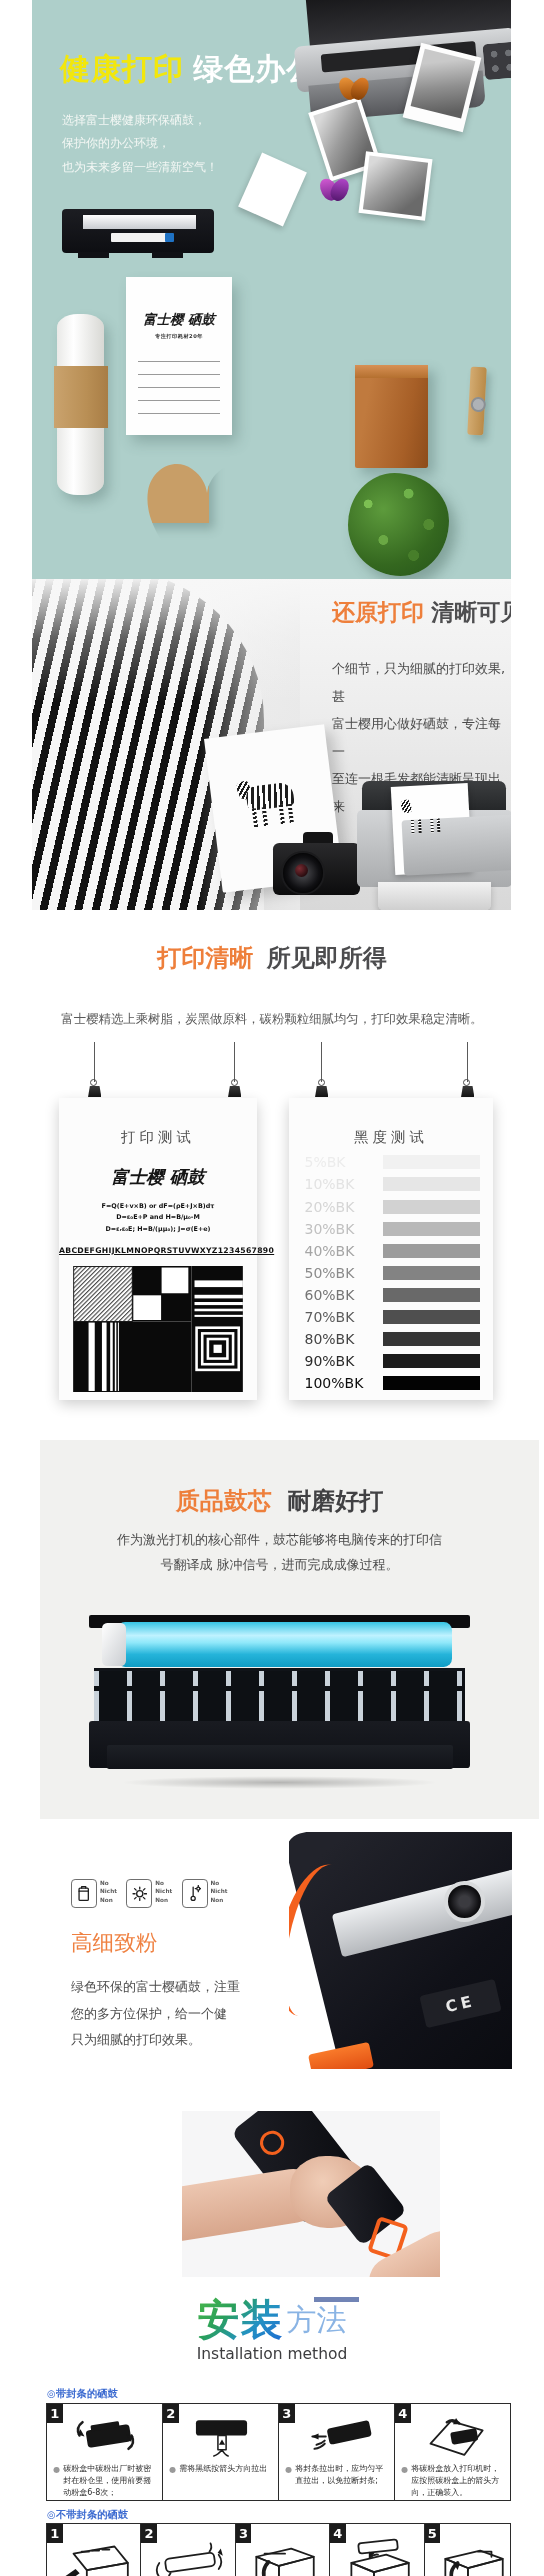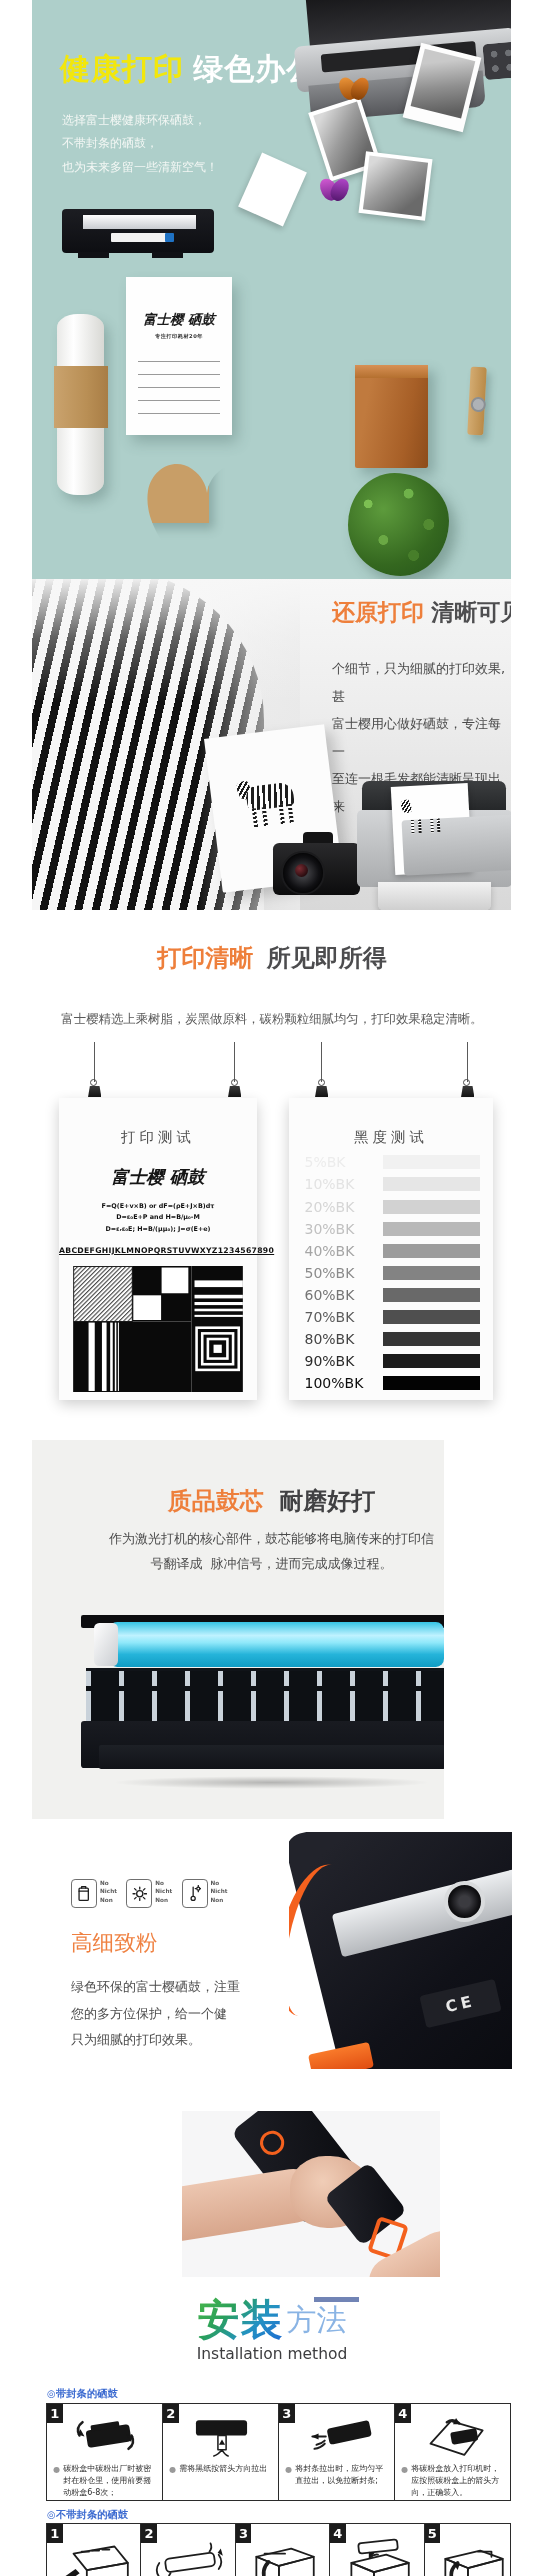--- a/index.html
+++ b/index.html
@@ -90,21 +90,21 @@
   .ptitle{margin-top:30px;text-align:center;font-size:14.4px;color:#4e4e4e;letter-spacing:4.1px;}
   .pbrand{margin-top:17.5px;text-align:center;font-family:"DejaVu Serif","Liberation Serif",serif;font-style:italic;font-weight:bold;font-size:17.5px;color:#151515;}
   .pformulas{margin-top:12.4px;text-align:center;font-size:6.4px;font-weight:bold;color:#111;line-height:1.8;}
   .palpha{margin-top:10.3px;text-align:center;font-size:7.7px;font-weight:bold;color:#111;text-decoration:underline;letter-spacing:0.3px;}
   .ppattern{display:block;margin:11.3px auto 0;}
   .bkarea{margin:8.2px 13.4px 0 15.5px;}
   .bkrow{display:flex;align-items:center;margin-bottom:7.7px;height:14.4px;}
   .bklabel{width:75px;font-size:14px;line-height:1;}
   .bkbar{flex:1;height:14px;margin-left:3.1px;}
   
-  .s4{left:32px;top:1440px;width:412px;height:379px;background:#f1f1ef;overflow:hidden;font-family:Liberation Mono, monospace;}
+  .s4{left:40px;top:1440px;width:499px;height:379px;background:#f1f1ef;overflow:hidden;}
   .s4-title{left:0;top:45px;width:479px;text-align:center;font-weight:bold;font-size:24px;white-space:nowrap;position:absolute;}
   .s4-title .o{color:#ee7f3b;}
   .s4-title .d{color:#414143;margin-left:15.5px;}
   .s4-para{left:0;top:87px;width:479px;text-align:center;font-size:13px;color:#4c4c4c;line-height:1.95;position:absolute;}
   .bigcart{position:absolute;left:49px;top:175px;width:381px;height:170px;}
   .bigcart .frame{position:absolute;left:0;top:0;width:381px;height:13.4px;background:#0d0d0f;border-radius:2.1px;}
   .bigcart .drum{position:absolute;left:28px;top:7.2px;width:335px;height:45px;background:linear-gradient(#35c4e4 0%,#bff2ff 30%,#8fe8fa 46%,#25b4da 72%,#0f9cc4 100%);border-radius:8.2px;}
   .bigcart .cap{position:absolute;left:13.4px;top:8.2px;width:24px;height:43px;background:linear-gradient(120deg,#ffffff,#c9ccd0);border-radius:5.2px;}
   .bigcart .grille{position:absolute;left:5.2px;top:53px;width:371px;height:54px;background:repeating-linear-gradient(90deg,#c9d2da 0 5.2px,#0d1014 5.2px 33px),#0d1014;border-top:3.1px solid #101318;border-bottom:3.1px solid #101318;}
   .bigcart .gbar{position:absolute;left:5.2px;top:71px;width:371px;height:5.2px;background:#0d1014;}
@@ -156,21 +156,21 @@
 <body>
 
 <div class="canvas">
 
   <div class="abs s1">
     <div class="abs s1-title">
       <span class="y">健康打印</span><span class="w">绿色办公</span>
     </div>
     <div class="abs s1-para">
       <div>选择富士樱健康环保硒鼓，</div>
-      <div>不带封条的硒鼓，</div>
+      <div>保护你的办公环境，</div>
       <div>也为未来多留一些清新空气！</div>
     </div>
 
     <div class="abs p1">
       <div class="top"></div>
       <div class="mid"></div>
       <div class="slot"></div>
       <div class="panel"></div>
       <div class="out"></div>
     </div>

